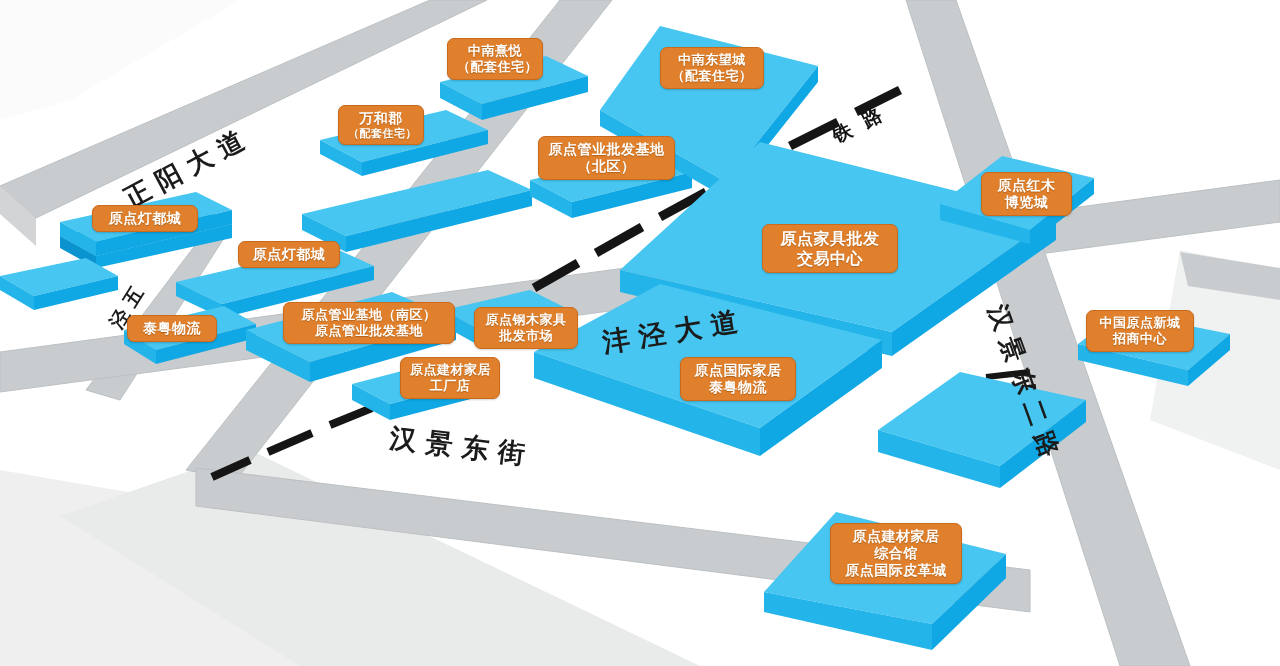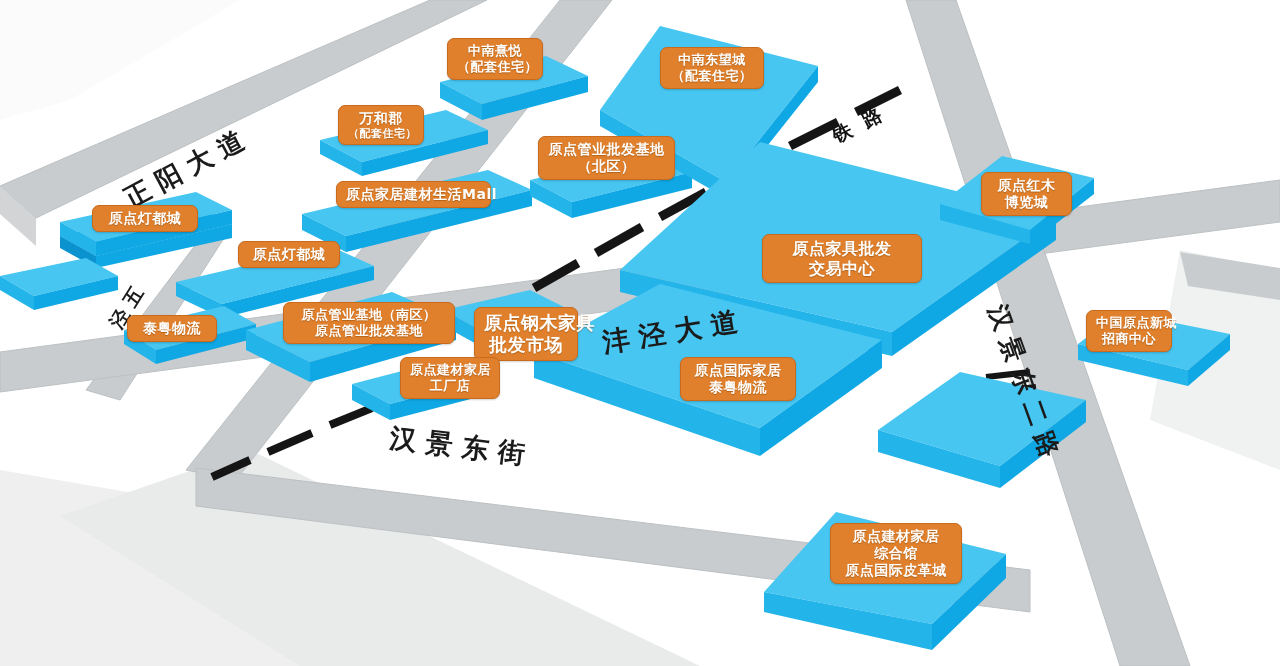--- a/index.html
+++ b/index.html
@@ -242,35 +242,32 @@
   <div class="chip" style="left:660px;top:47px;width:104px;font-size:13px;">
     <div>中南东望城</div>
     <div>（配套住宅）</div>
   </div>
 
   <div class="chip" style="left:338px;top:105px;width:86px;font-size:14px;">
     <div>万和郡</div>
     <div style="font-size:11px;">（配套住宅）</div>
   </div>
 
-  <div class="chip" style="left:336px;top:181px;width:155px;font-size:14px;">
-    <div>原点家居建材生活Mall</div>
-  </div>
 
   <div class="chip" style="left:538px;top:136px;width:137px;font-size:14px;">
     <div>原点管业批发基地</div>
     <div>（北区）</div>
   </div>
 
   <div class="chip" style="left:981px;top:172px;width:91px;font-size:14px;">
     <div>原点红木</div>
     <div>博览城</div>
   </div>
 
-  <div class="chip" style="left:762px;top:234px;width:160px;font-size:16px;">
+  <div class="chip" style="left:762px;top:224px;width:136px;font-size:16px;">
     <div>原点家具批发</div>
     <div>交易中心</div>
   </div>
 
   <div class="chip" style="left:92px;top:205px;width:106px;font-size:14px;">
     <div>原点灯都城</div>
   </div>
 
   <div class="chip" style="left:238px;top:241px;width:102px;font-size:14px;">
     <div>原点灯都城</div>
@@ -278,36 +275,36 @@
 
   <div class="chip" style="left:127px;top:315px;width:90px;font-size:14px;">
     <div>泰粤物流</div>
   </div>
 
   <div class="chip" style="left:283px;top:302px;width:172px;font-size:13px;">
     <div>原点管业基地（南区）</div>
     <div>原点管业批发基地</div>
   </div>
 
-  <div class="chip" style="left:474px;top:307px;width:104px;font-size:18px;">
+  <div class="chip" style="left:474px;top:307px;width:104px;font-size:13px;">
     <div>原点钢木家具</div>
     <div>批发市场</div>
   </div>
 
   <div class="chip" style="left:400px;top:357px;width:100px;font-size:13px;">
     <div>原点建材家居</div>
     <div>工厂店</div>
   </div>
 
   <div class="chip" style="left:680px;top:357px;width:116px;font-size:14px;">
     <div>原点国际家居</div>
     <div>泰粤物流</div>
   </div>
 
-  <div class="chip" style="left:1086px;top:310px;width:86px;font-size:13px;">
+  <div class="chip" style="left:1086px;top:310px;width:108px;font-size:13px;">
     <div>中国原点新城</div>
     <div>招商中心</div>
   </div>
 
   <div class="chip" style="left:830px;top:523px;width:132px;font-size:14px;">
     <div>原点建材家居</div>
     <div>综合馆</div>
     <div>原点国际皮革城</div>
   </div>
 

